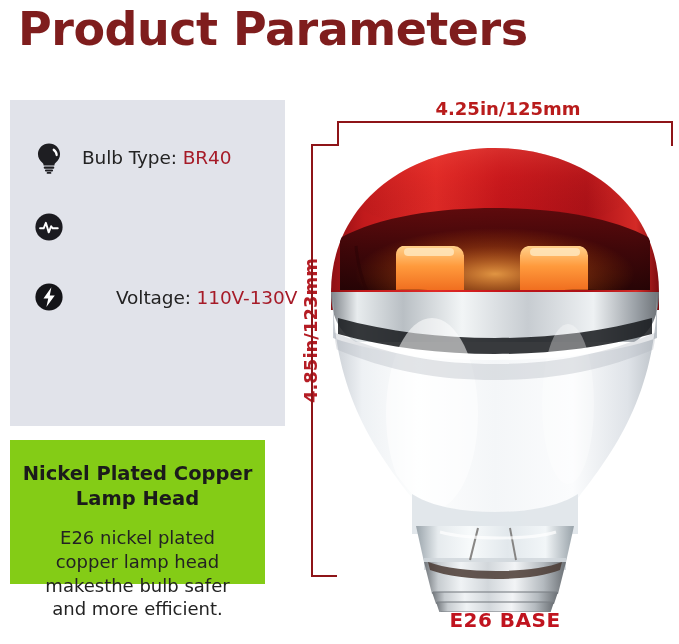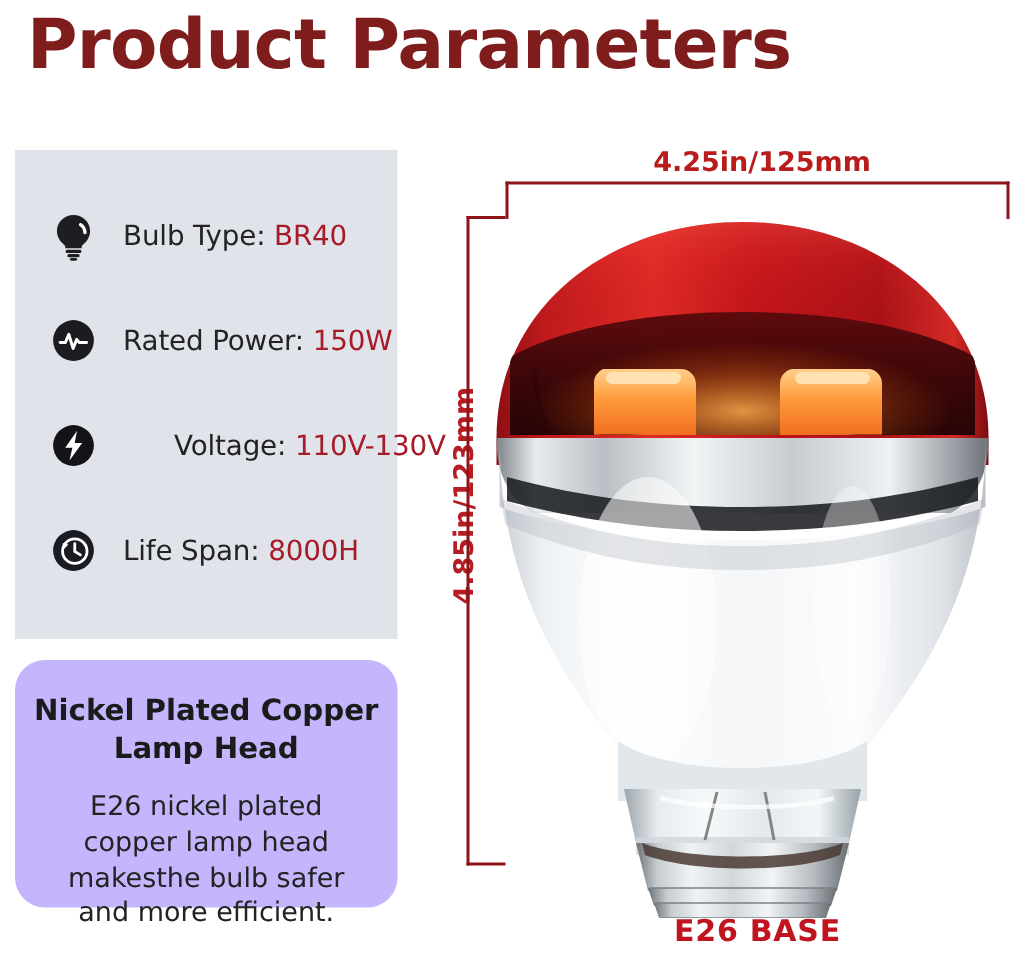--- a/index.html
+++ b/index.html
@@ -26,21 +26,21 @@
     color: #7f1d1d;
     letter-spacing: -0.5px;
     white-space: nowrap;
   }
 
   
   .spec-panel {
     position: absolute;
     left: 10px;
     top: 100px;
-    width: 255px;
+    width: 275px;
     height: 326px;
     background: #e1e3ea;
   }
   .spec-row {
     position: absolute;
     left: 0;
     width: 100%;
     height: 70px;
     display: flex;
     align-items: center;
@@ -67,23 +67,22 @@
   .spec-text .val {
     color: #a61b28;
   }
 
   
   .feature-panel {
     position: absolute;
     left: 10px;
     top: 440px;
     width: 255px;
-    height: 165px;
-    background: #c4b5fd;
-    border-radius: 20px;
+    height: 144px;
+    background: #84cc16;
   }
   .feature-title {
     position: absolute;
     left: 0;
     right: 0;
     top: 22px;
     text-align: center;
     font-size: 19.5px;
     font-weight: bold;
     color: #1b1b1b;
@@ -182,46 +181,32 @@
     <div class="spec-text">
       <span>Bulb Type: </span><span class="val">BR40</span>
     </div>
   </div>
 
   <div class="spec-row r1">
     <svg class="spec-icon" viewBox="0 0 40 40">
       <circle cx="20" cy="20" r="16" fill="#1b1b20"></circle>
       <path fill="none" stroke="#ffffff" stroke-width="2.3" stroke-linejoin="round" stroke-linecap="round" d="M9.5 21.5h4.2l2.6-6.4 3.4 11.2 2.8-7.2 1.9 2.4h5.9"></path>
     </svg>
-    <div class="spec-text">
-      <span>Rated Power: </span><span class="val">150W</span>
-    </div>
   </div>
 
   <div class="spec-row r2">
     <svg class="spec-icon" viewBox="0 0 40 40">
       <circle cx="20" cy="20" r="16" fill="#141418"></circle>
       <path fill="#ffffff" d="M22.8 8.5l-9.3 13.2h5.6L16.9 31.8l9.9-13.7h-5.9z"></path>
     </svg>
     <div class="spec-text">
       <span>Voltage: </span><span class="val">110V-130V</span>
     </div>
   </div>
 
-  <div class="spec-row r3">
-    <svg class="spec-icon" viewBox="0 0 40 40">
-      <circle cx="20" cy="20" r="16" fill="#1b1b24"></circle>
-      <circle cx="21" cy="20.5" r="9.6" fill="none" stroke="#ffffff" stroke-width="2.2"></circle>
-      <path fill="none" stroke="#ffffff" stroke-width="2.2" stroke-linecap="round" d="M21 14.6v6.2l4.4 2.6"></path>
-      <path fill="#ffffff" d="M11.4 14.2l4.6 1.1-3.3 3.4z"></path>
-    </svg>
-    <div class="spec-text">
-      <span>Life Span: </span><span class="val">8000H</span>
-    </div>
-  </div>
 
 </div>
 
 <div class="feature-panel">
   <div class="feature-title">Nickel Plated Copper Lamp Head</div>
   <div class="feature-body">E26 nickel plated copper lamp head makesthe bulb safer and more efficient.</div>
 </div>
 
 <div class="bulb-area">
 

